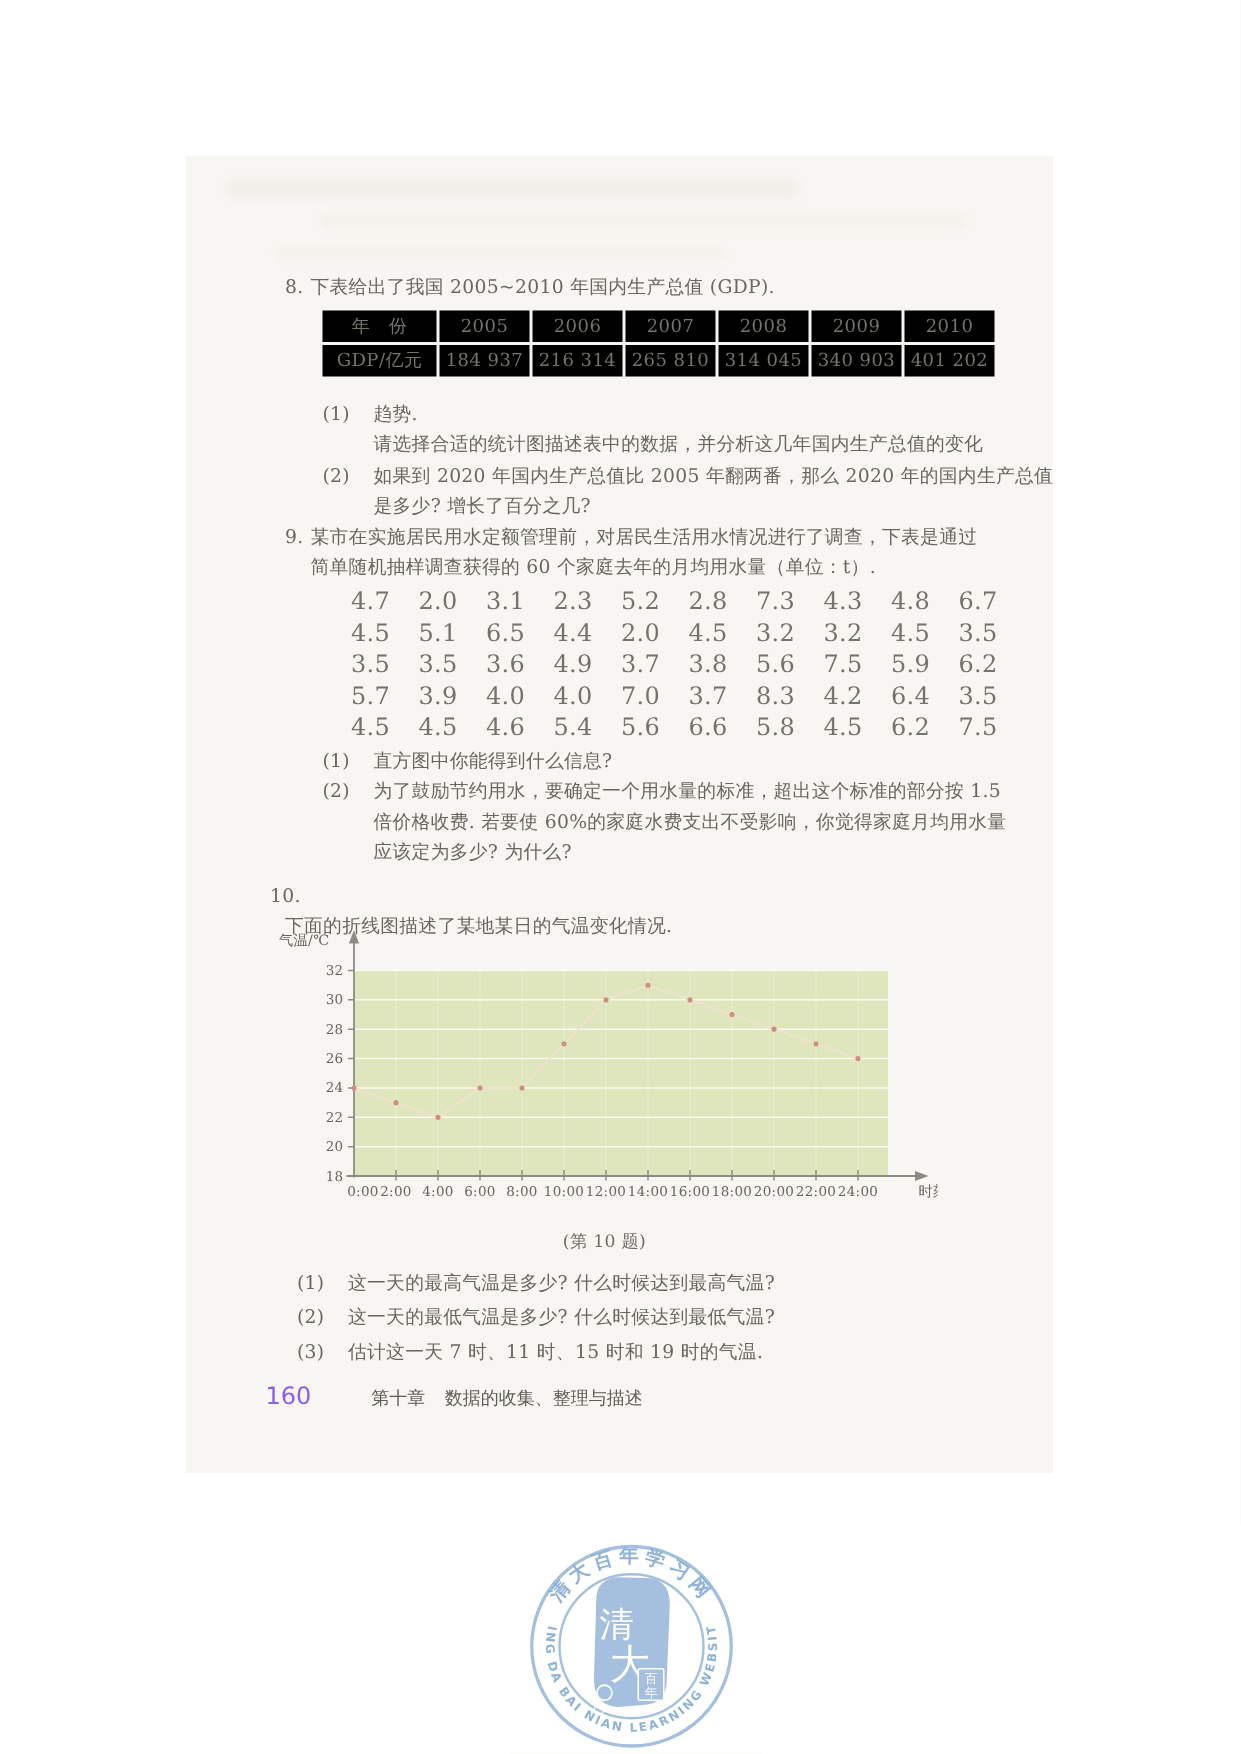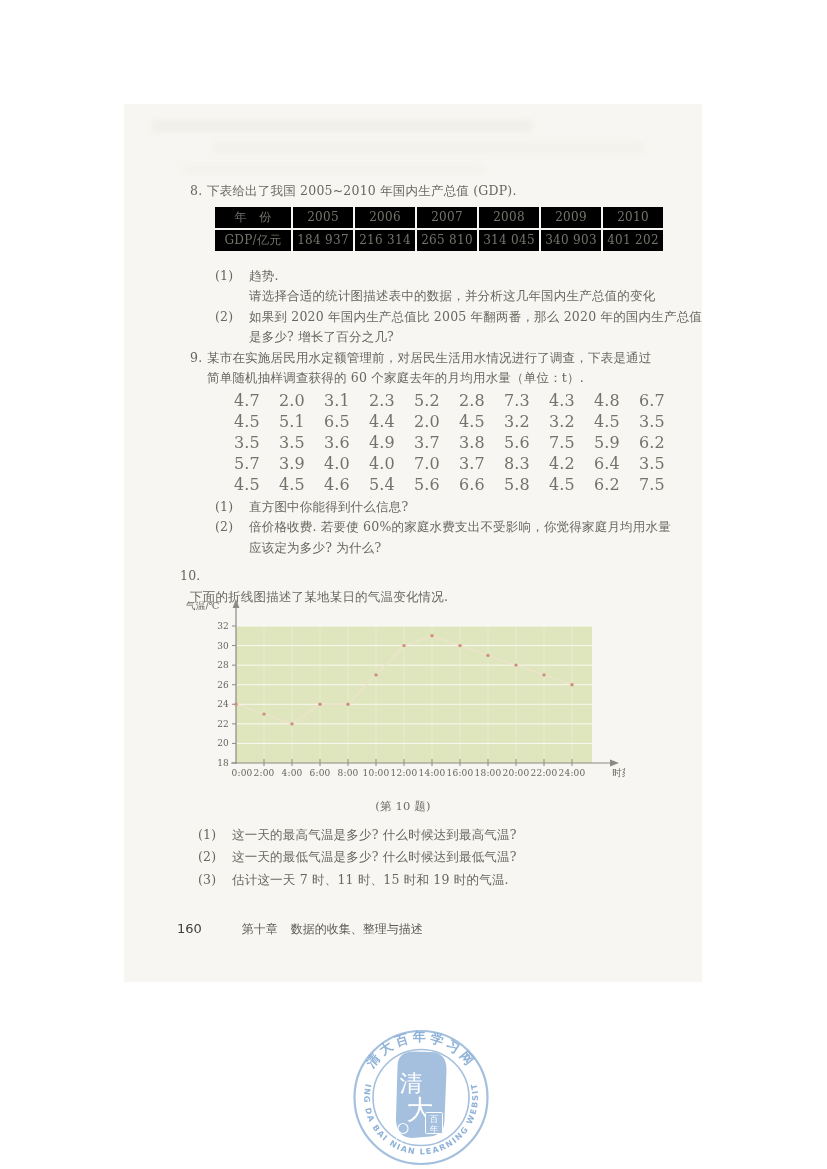--- a/index.html
+++ b/index.html
@@ -30,21 +30,21 @@
   }
   
   .water-grid{margin:1px 0 2px 8px;display:grid;grid-template-columns:repeat(10,45px);}
   .water-cell{height:21px;line-height:21px;text-align:right;font-size:16px;color:#73736a;}
   
   .chart-wrap{position:relative;margin:-9px 0 0 -7px;width:442px;height:190px;}
   .chart-wrap svg{position:absolute;left:0;top:0;}
   .chart-wrap text{font-family:"DejaVu Serif","Liberation Serif",serif;fill:#66655e;}
   .chart-caption{width:440px;margin:8px 0 7px -7px;text-align:center;font-size:11.5px;color:#6e6d65;}
   .footer{position:absolute;left:53px;top:817px;display:flex;align-items:baseline;font-size:12px;color:#5d5c56;}
-  .footer .page-num{font-family:"DejaVu Sans","Liberation Sans",sans-serif;font-size:13px;color:#404040;margin-right:11px;}
+  .footer .page-num{font-family:"DejaVu Sans","Liberation Sans",sans-serif;font-size:16px;color:#8b5cf6;margin-right:11px;}
   .footer .chapter{margin-right:13px;margin-left:29px;}
   
   .watermark{position:absolute;left:351px;top:1027px;width:140px;height:141px;}
   .wm-cn{font-size:13px;font-weight:bold;letter-spacing:3.5px;fill:#8fb2d8;}
   .wm-en{font-size:8px;font-weight:bold;letter-spacing:1.5px;fill:#8fb2d8;
          font-family:"DejaVu Sans","Liberation Sans",sans-serif;}
   .wm-white{fill:#ffffff;}
 </style>
 </head>
 <body>
@@ -152,20 +152,21 @@
           </div>
         <div class="q">
           <div class="qnum">(1)</div>
           <div class="qtext">
             <div class="tline">直方图中你能得到什么信息?</div>
           </div>
         </div>
         <div class="q">
           <div class="qnum">(2)</div>
           <div class="qtext">
+            <div class="tline">为了鼓励节约用水，要确定一个用水量的标准，超出这个标准的部分按 1.5</div>
             <div class="tline">倍价格收费. 若要使 60%的家庭水费支出不受影响，你觉得家庭月均用水量</div>
             <div class="tline">应该定为多少? 为什么?</div>
           </div>
         </div>
       </div>
     </div>
 
     <div class="problem problem-10" style="margin-top:8px;flex-direction:column;">
       <div class="pnum">10.</div>
       <div class="pbody">

